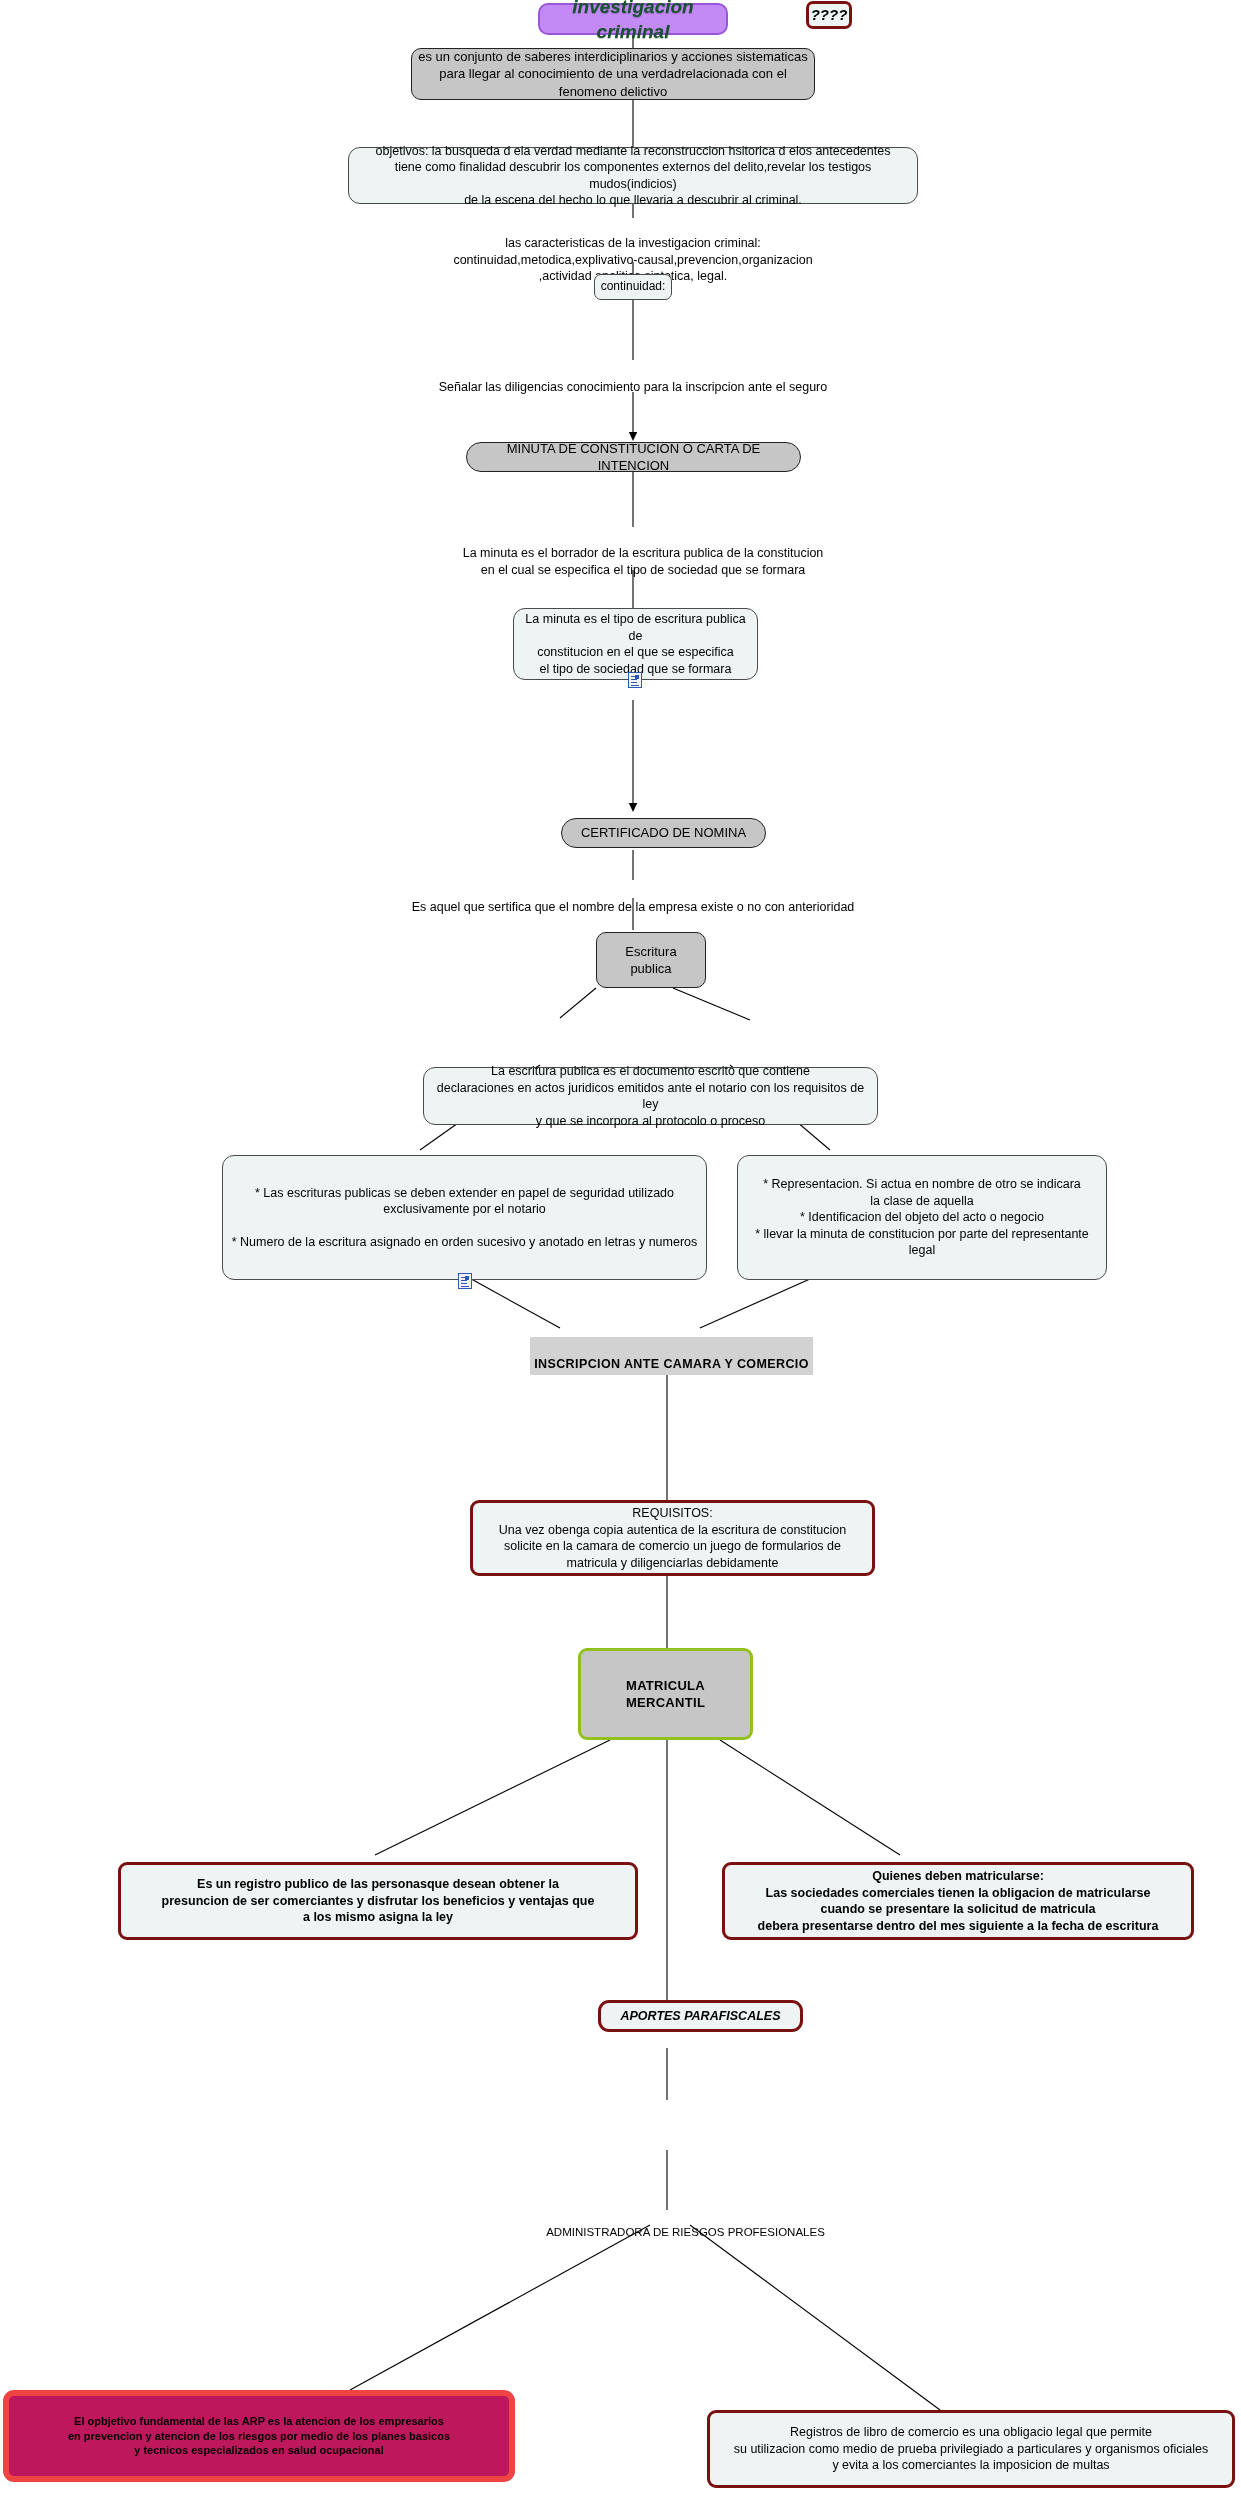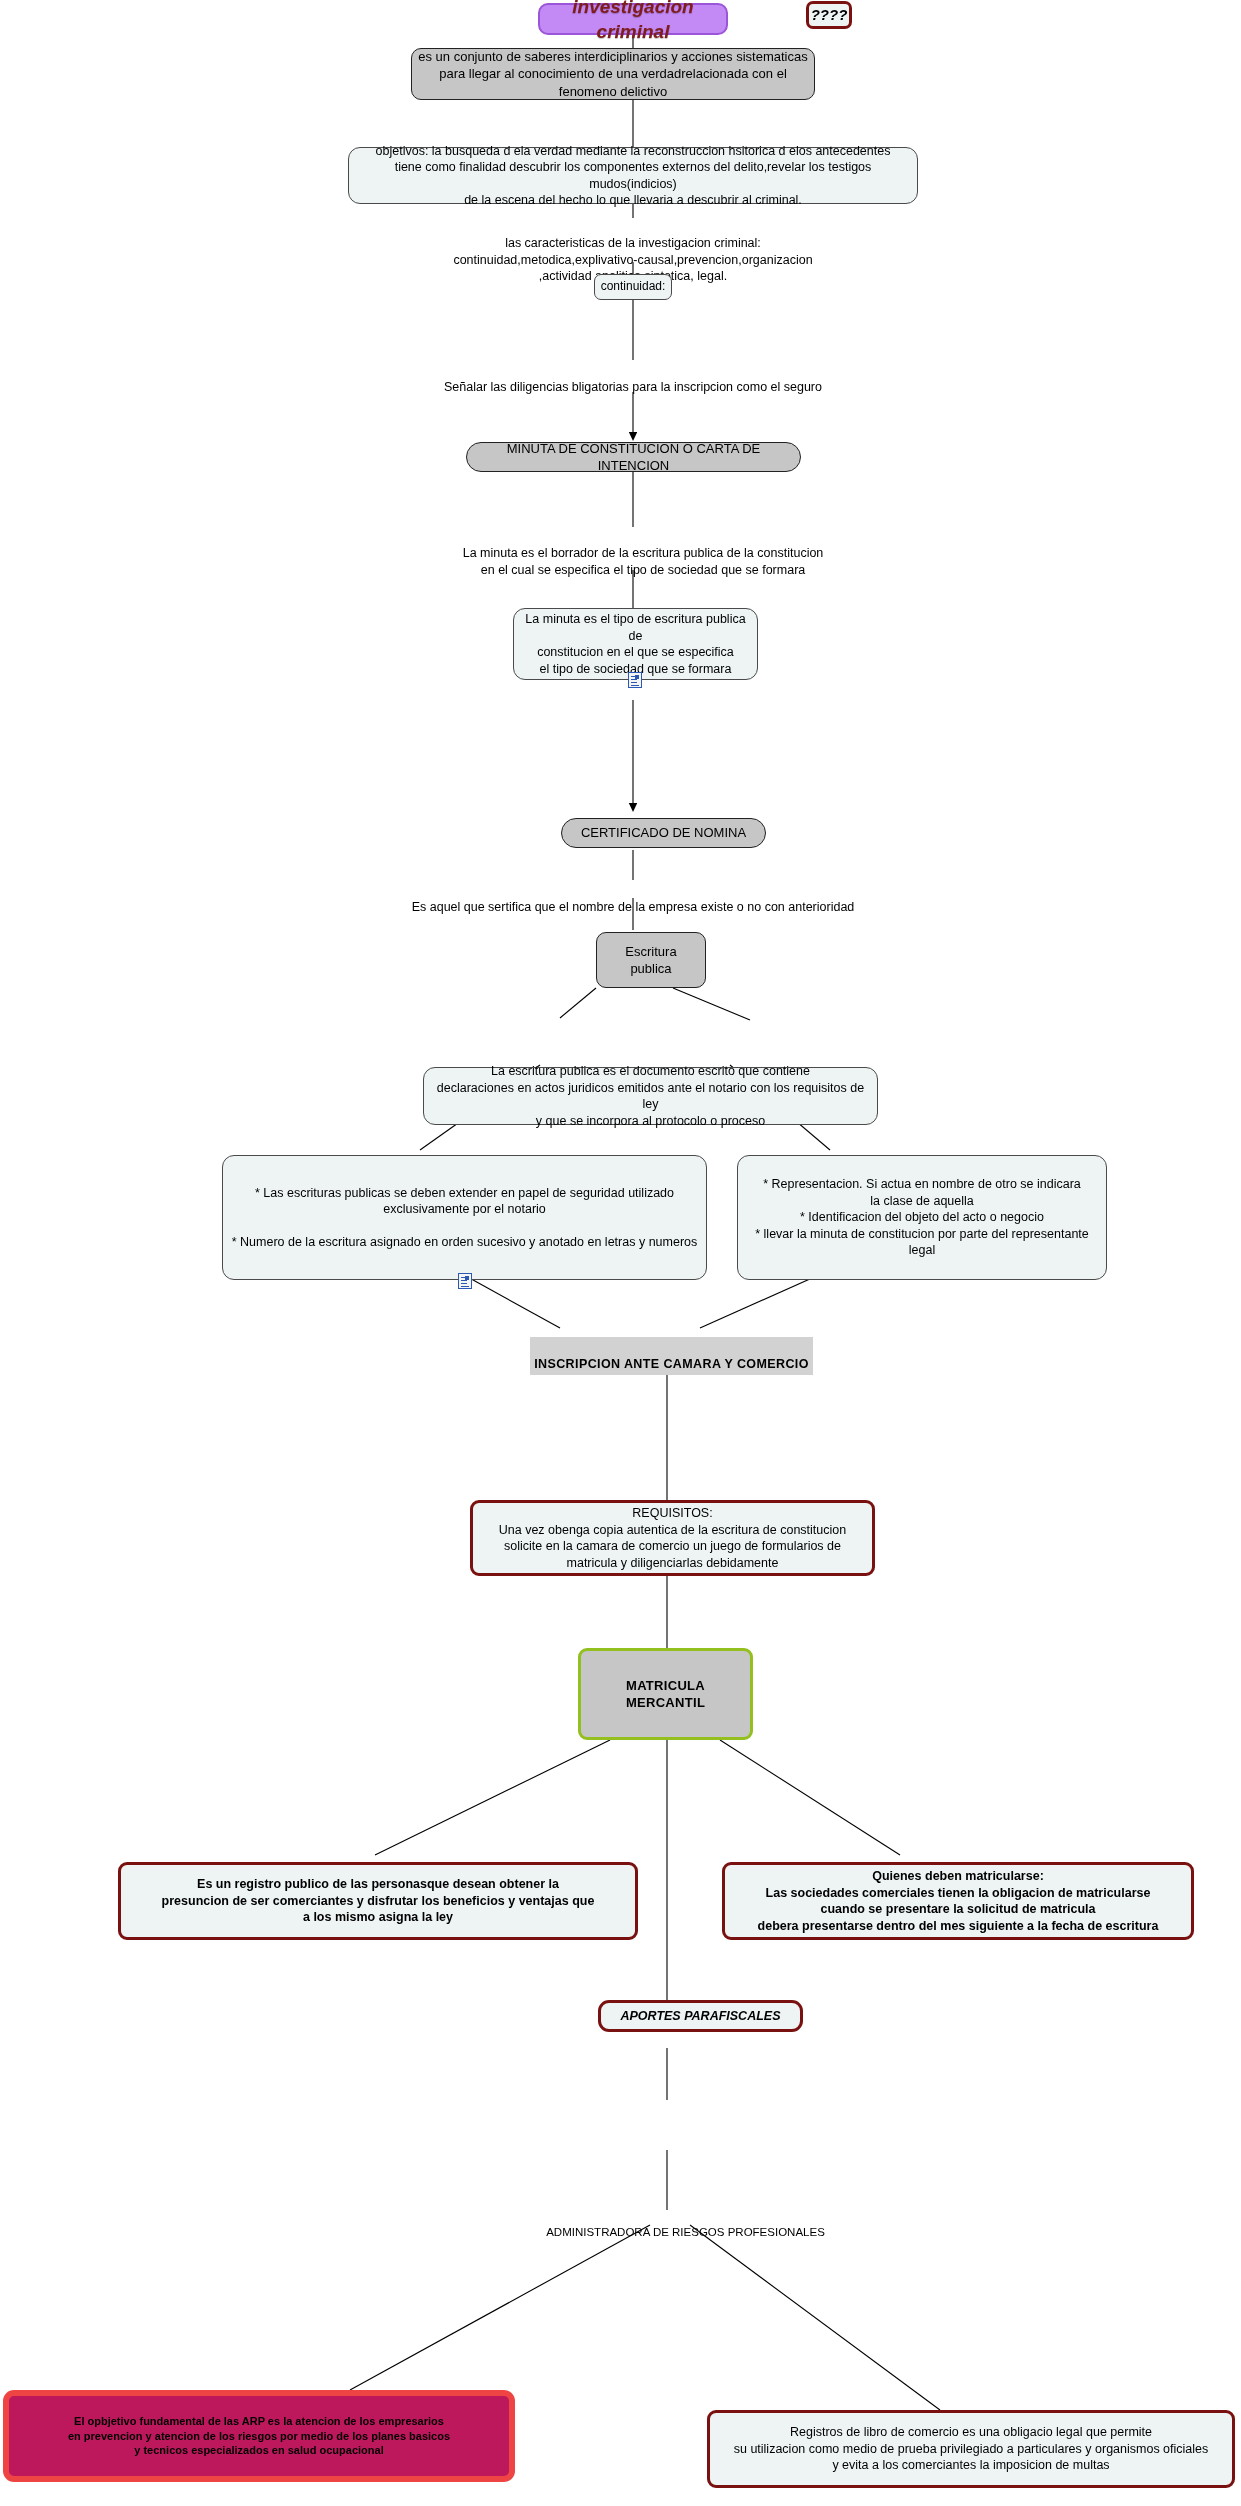--- a/index.html
+++ b/index.html
@@ -10,21 +10,21 @@
   }
   #canvas{position:absolute;left:0;top:0;width:1241px;height:2506px;}
   svg.links{position:absolute;left:0;top:0;width:1241px;height:2506px;pointer-events:none;}
   .node{position:absolute;box-sizing:border-box;display:flex;align-items:center;
         justify-content:center;text-align:center;line-height:1.32;}
   .node .txt{display:block;width:100%;padding:0 6px;white-space:pre-line;}
 
   
   .n-title{
     background:#c389f5;border:2px solid #9a55d8;border-radius:10px;
-    color:#7f1d1d;font-style:italic;font-weight:bold;font-size:19px;
+    color:#14532d;font-style:italic;font-weight:bold;font-size:19px;
     text-shadow:0 1px 1px rgba(0,0,0,.25);
   }
   .n-qmark{
     background:#eef4f4;border:3px solid #7a1111;border-radius:7px;
     font-weight:bold;font-style:italic;font-size:15px;color:#000;
   }
   .n-gray{
     background:#c6c6c6;border:1.5px solid #222;border-radius:10px;font-size:13px;
   }
   .n-gray-pill{
@@ -160,21 +160,21 @@
     <span>las caracteristicas de la investigacion criminal:
 continuidad,metodica,explivativo-causal,prevencion,organizacion
 ,actividad analitica,sintetica, legal.</span>
   </div>
 
   <div class="node n-light-sm" style="left:594px;top:274px;width:78px;height:26px;">
     <span class="txt">continuidad:</span>
   </div>
 
   <div class="plain" style="left:398px;top:362px;width:470px;">
-    <span>Señalar las diligencias bligatorias para la inscripcion como el seguro</span>
+    <span>Señalar las diligencias conocimiento para la inscripcion ante el seguro</span>
   </div>
 
   <div class="node n-gray-pill" style="left:466px;top:442px;width:335px;height:30px;">
     <span class="txt">MINUTA DE CONSTITUCION O CARTA DE INTENCION</span>
   </div>
 
   <div class="plain" style="left:443px;top:528px;width:400px;">
     <span>La minuta es el borrador de la escritura publica de la constitucion
 en el cual se especifica el tipo de sociedad que se formara</span>
   </div>

